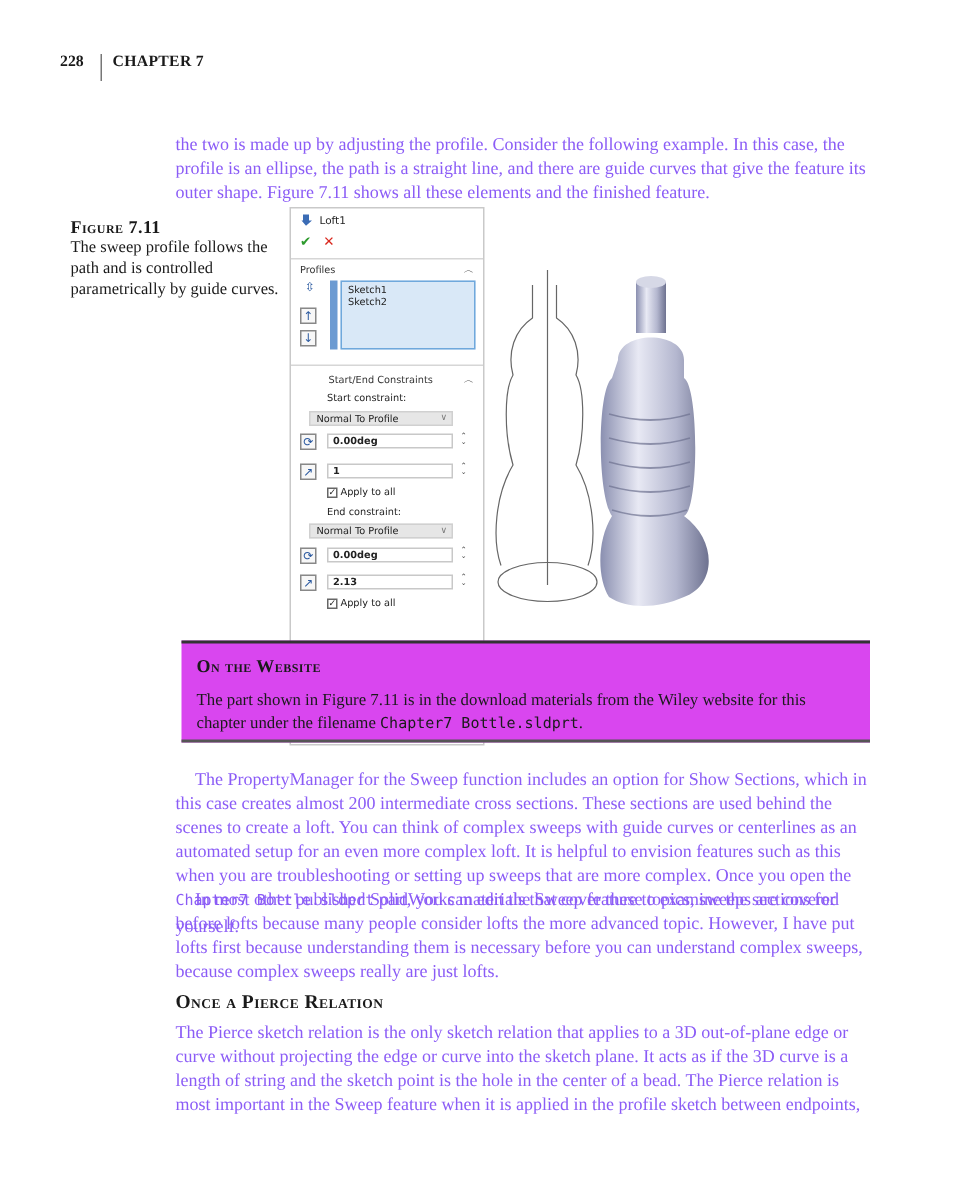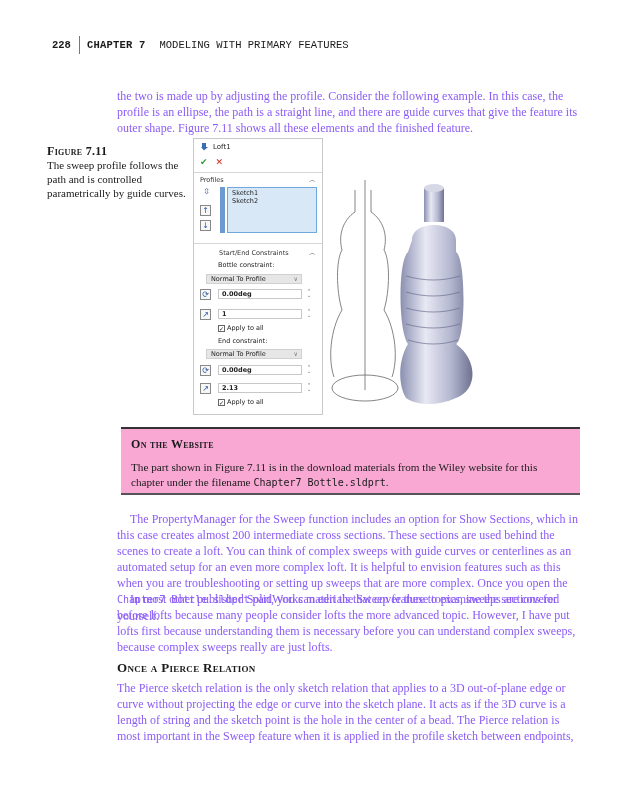--- a/index.html
+++ b/index.html
@@ -1,31 +1,31 @@
 <!DOCTYPE html>
 <html><head>
 <meta charset="utf-8">
 <style>
   * { box-sizing: border-box; margin: 0; padding: 0; }
   body { width: 636px; height: 800px; background: #fff; position: relative; overflow: hidden;
          font-family: "DejaVu Serif", "Liberation Serif", serif; color: #1a1a1a; }
   .mono { font-family: "DejaVu Sans Mono", "Liberation Mono", monospace; font-size: 10px; }
-  .header { position: absolute; top: 36px; left: 52px; height: 18px; display: flex; align-items: center;
-            font-family: Liberation Mono, monospace; font-size: 10.5px; }
+  .header { position: absolute; top: 36px; left: 40px; height: 18px; display: flex; 
+            font-family: Liberation Serif, serif; font-size: 10.5px; }
   .header .pnum { font-weight: bold; width: 27px; }
   .header .rule { width: 1px; height: 18px; background: #777; margin-right: 7px; }
   .header .chap { font-weight: bold; margin-right: 14px; letter-spacing: 0.2px; }
   .para { position: absolute; left: 117px; width: 465px; font-family: "Liberation Serif", serif;
           font-size: 12px; line-height: 16px; color: #8b5cf6; }
   .indent { text-indent: 13px; }
   .caption { position: absolute; left: 47px; top: 144px; width: 140px; font-family: "Liberation Serif", serif;
              font-size: 11px; line-height: 14px; }
   .caption .fig { font-weight: bold; font-variant: small-caps; font-size: 12px; letter-spacing: 0.3px; }
   
-  .pm { position: absolute; left: 193px; top: 138px; width: 130px; height: 277px; border: 1px solid #c9c9c9;
+  .pm { position: absolute; left: 193px; top: 138px; width: 130px; height: 359px; border: 1px solid #c9c9c9;
         background: #fff; font-family: "DejaVu Sans", sans-serif; font-size: 6.5px; color: #222; padding-left: 16px; }
   .pm .title { position: absolute; left: 6px; top: 3px; display: flex; align-items: center; gap: 4px; font-size: 7px; }
   .pm .okcancel { position: absolute; left: 6px; top: 18px; display: flex; gap: 8px; font-size: 9px; }
   .pm .sep { position: absolute; left: 0; width: 128px; height: 1px; background: #d6d6d6; }
   .pm .secthead { position: absolute; left: 6px; font-weight: normal; color: #333; }
   .pm .chev { position: absolute; right: 6px; font-size: 7px; color: #555; }
   .pm .iconbtn { position: absolute; width: 11px; height: 11px; border: 1px solid #888; background: #f7f7f7;
                  font-size: 8px; line-height: 9px; text-align: center; color: #2c5aa0; }
   .pm .listbox { position: absolute; left: 33px; top: 48px; width: 90px; height: 46px; border: 1px solid #6fa8dc;
                  background: #d9e8f7; padding: 1px 4px; line-height: 8px; }
@@ -35,36 +35,35 @@
   .pm .select .dd { position: absolute; right: 3px; top: 0; color: #777; font-size: 6px; }
   .pm .field { position: absolute; left: 24px; width: 84px; height: 10px; background: #fff; border: 1px solid #c8c8c8;
                padding-left: 3px; line-height: 8px; font-weight: bold; }
   .pm .spin { position: absolute; left: 113px; font-size: 5px; line-height: 4px; color: #555; }
   .pm .lbl { position: absolute; left: 24px; }
   .pm .chk { position: absolute; left: 24px; display: flex; align-items: center; gap: 2px; }
   .pm .chk .box { width: 7px; height: 7px; border: 1px solid #666; font-size: 6px; line-height: 5px; text-align: center; }
   
   .drawing { position: absolute; left: 328px; top: 180px; width: 150px; height: 240px; }
   
-  .note { position: absolute; left: 121px; top: 427px; width: 459px; height: 68px; background: #f9a8d4;
+  .note { position: absolute; left: 121px; top: 427px; width: 459px; height: 68px; background: #d946ef;
           border-top: 2px solid #333; border-bottom: 2px solid #555; padding: 8px 10px; }
   .note .nhead { font-family: "Liberation Serif", serif; font-weight: bold; font-variant: small-caps; font-size: 12px;
                  letter-spacing: 0.3px; }
   .note .nbody { margin-top: 8px; font-family: "Liberation Serif", serif; font-size: 11.2px; line-height: 15px; }
   .h2 { position: absolute; left: 117px; top: 660px; font-family: "Liberation Serif", serif; font-weight: bold;
         font-variant: small-caps; font-size: 13px; letter-spacing: 0.3px; }
 </style>
 </head>
 <body>
 
 <div class="header">
   <span class="pnum">228</span>
   <span class="rule"></span>
   <span class="chap">CHAPTER 7</span>
-  <span>MODELING WITH PRIMARY FEATURES</span>
 </div>
 
 <p class="para" style="top:88px;">the two is made up by adjusting the profile. Consider the following example. In this case, the profile is an ellipse, the path is a straight line, and there are guide curves that give the feature its outer shape. Figure 7.11 shows all these elements and the finished feature.</p>
 
 <div class="caption">
   <div class="fig">Figure 7.11</div>
   <div>The sweep profile follows the path and is controlled parametrically by guide curves.</div>
 </div>
 
 <div class="pm">
@@ -87,21 +86,21 @@
   <div class="iconbtn" style="left:6px; top:81px;">↓</div>
   <div class="listbar"></div>
   <div class="listbox">
     <div>Sketch1</div>
     <div>Sketch2</div>
   </div>
   <div class="sep" style="top:104px;"></div>
 
   <div class="secthead" style="top:110px;margin-left:19px;">Start/End Constraints</div>
   <div class="chev" style="top:109px;">︿</div>
-  <div class="lbl" style="top:122px;">Bottle constraint:</div>
+  <div class="lbl" style="top:122px;">Start constraint:</div>
   <div class="select" style="top:135px;">
     <span>Normal To Profile</span>
     <span class="dd">∨</span>
   </div>
   <div class="iconbtn" style="left:6px; top:150px;">⟳</div>
   <div class="field" style="top:150px;">0.00deg</div>
   <div class="spin" style="top:150px;">⌃<br>⌄</div>
   <div class="iconbtn" style="left:6px; top:170px;">↗</div>
   <div class="field" style="top:170px;">1</div>
   <div class="spin" style="top:170px;">⌃<br>⌄</div>

